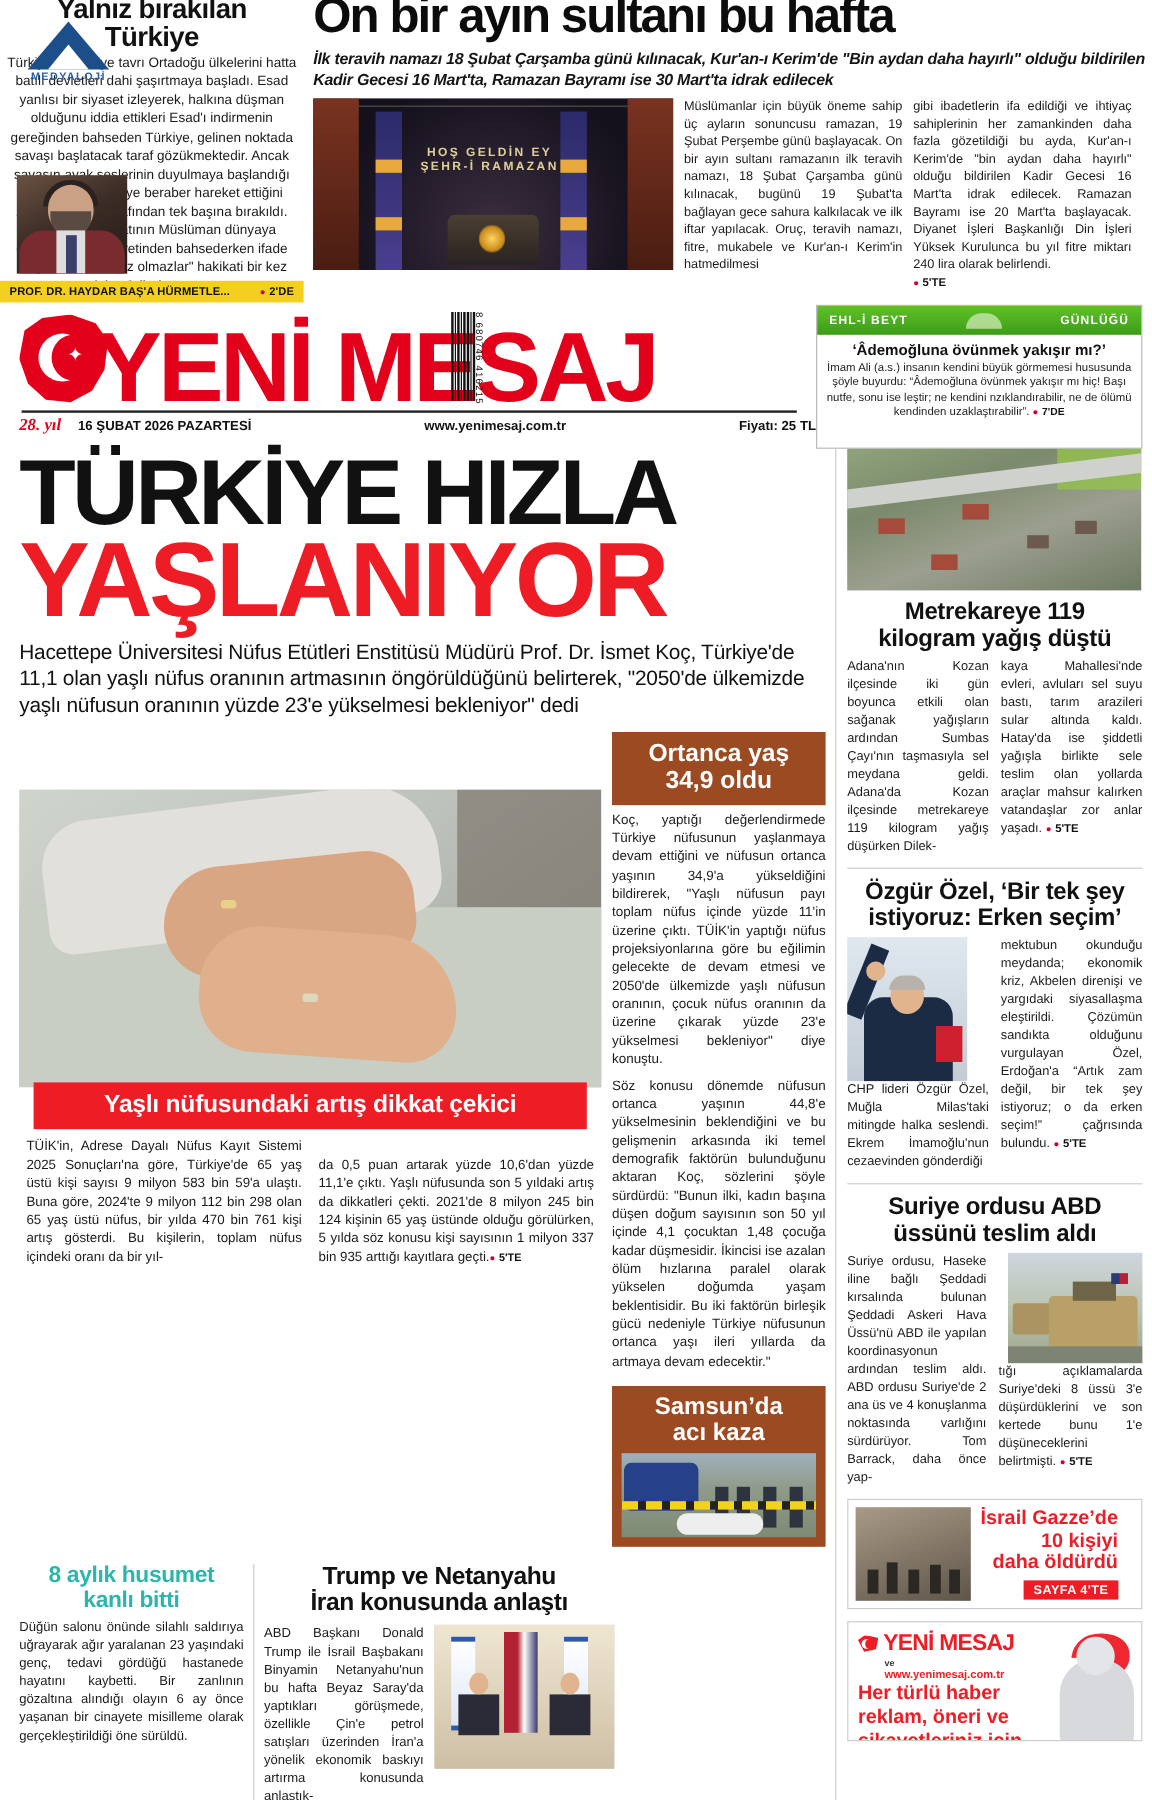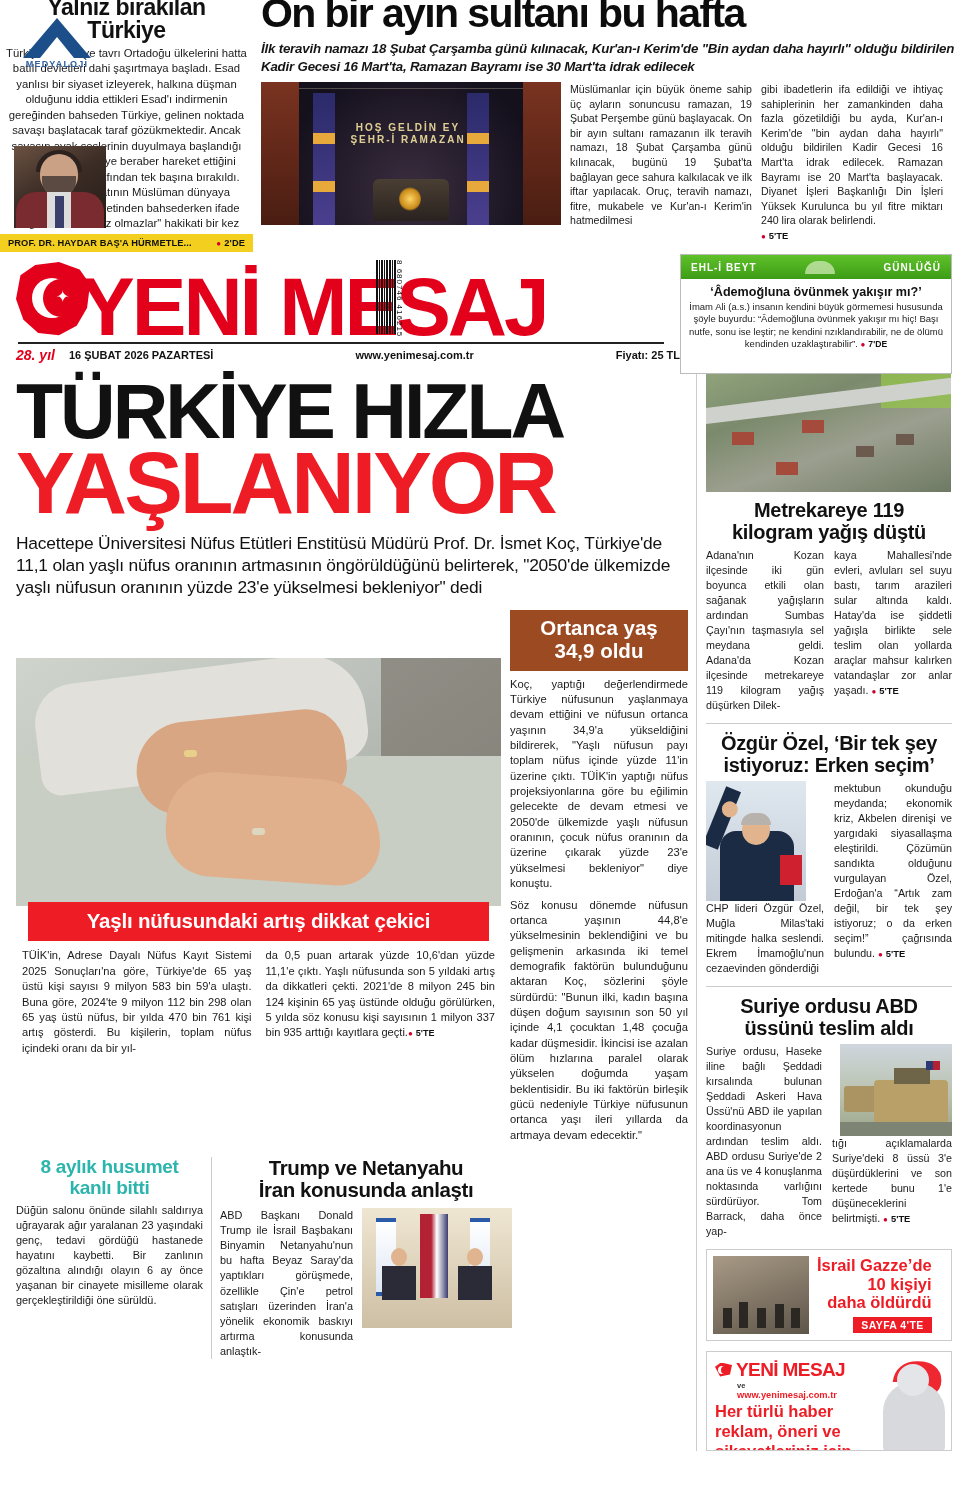--- a/index.html
+++ b/index.html
@@ -101,21 +101,21 @@
   }
   .flagmark .moon{ position:absolute; left:16px; top:16px; width:40px; height:40px; border-radius:50%; background:#fff;}
   .flagmark .moon2{ position:absolute; left:27px; top:17px; width:36px; height:38px; border-radius:50%; background:#e3001b;}
   .flagmark .star{ position:absolute; left:40px; top:27px; color:#fff; font-size:16px; line-height:1;}
   .wordmark{
     font-size:82px; font-weight:bold; color:#e3001b; letter-spacing:-3px;
     line-height:.82; margin-left:-10px; font-family:"Liberation Sans", sans-serif;
   }
   .mast-rule{ border-top:2px solid #222; margin:2px 16px 0 2px; }
   .mast-info{ display:flex; align-items:center; gap:14px; font-size:11px; font-weight:bold; padding-top:3px; }
-  .mast-info .yil{ color:#e3001b; font-style:italic; font-size:14px; font-family:Liberation Sans, sans-serif;}
+  .mast-info .yil{ color:#e3001b; font-style:italic; font-size:14px; font-family:Liberation Serif, serif;}
   .mast-info .spread{ flex:1; }
   .barcode{ position:absolute; right:278px; top:8px; width:26px; height:92px; display:flex; gap:1px; }
   .barcode i{ display:block; width:2px; background:#111; height:74px; }
   .barcode .num{ position:absolute; right:-2px; top:0; writing-mode:vertical-rl; font-size:8px; letter-spacing:1px;}
 
   .ehlibeyt{ width:272px; margin:2px 8px 0 0; border:1px solid #bbb; }
   .eb-head{
     background:linear-gradient(180deg,#5fc12a,#3d9c16); color:#fff; font-weight:bold;
     font-size:10px; letter-spacing:1px; display:flex; align-items:center; justify-content:space-between;
     padding:2px 10px; height:24px;
@@ -156,21 +156,21 @@
   .hands-photo .hand1{ position:absolute; left:120px; top:58px; width:210px; height:92px; background:#d9a684; border-radius:60px 48px 40px 52px; transform:rotate(-6deg);}
   .hands-photo .hand2{ position:absolute; left:150px; top:118px; width:215px; height:105px; background:#e0af8c; border-radius:55px 70px 45px 50px; transform:rotate(4deg);}
   .hands-photo .cane{ position:absolute; left:192px; top:158px; width:115px; height:46px; background:#d8a64a; border-radius:24px;}
   .hands-photo .ring1{ position:absolute; left:168px; top:92px; width:13px; height:7px; background:#e8cf8a; border-radius:3px;}
   .hands-photo .ring2{ position:absolute; left:236px; top:170px; width:13px; height:7px; background:#ddd7c0; border-radius:3px;}
   .redbar{
     background:#ee1c25; color:#fff; font-weight:bold; font-size:20.5px; text-align:center;
     padding:7px 4px 8px; letter-spacing:-.2px; margin-top:-4px; position:relative; z-index:2;
     width:461px; margin-left:12px;
   }
-  .twocol-body{ display:flex; gap:14px; font-size:11.1px; line-height:1.39; color:#1a1a1a; margin-top:7px; padding:0 6px;}
+  .twocol-body{ display:flex; gap:14px; font-size:11.1px; line-height:1.39; color:#1a1a1a; margin-top:7px; padding:0 6px;align-items:flex-end;}
   .twocol-body .c{ flex:1; text-align:justify;}
   .twocol-body .pgref{ font-size:9px;}
 
   .brownbox{ background:#9c4a22; color:#fff; text-align:center; font-weight:bold; padding:7px 6px 9px;}
   .brownbox .t{ font-size:20.5px; line-height:1.08;}
   .brown-body{ font-size:11.2px; line-height:1.37; text-align:justify; color:#1b1b1b; margin-top:6px;}
 
   .bottom-row{ display:flex; gap:8px; margin-top:14px; padding-left:8px;}
   .bl1{ width:196px; padding-right:8px; border-right:1px solid #ccc;}
   .bl2{ width:292px;}
@@ -381,20 +381,33 @@
 
         <div class="mid-right">
           <div class="brownbox">
             <div class="t">Ortanca yaş</div>
             <div class="t">34,9 oldu</div>
           </div>
           <div class="brown-body">Koç, yaptığı değerlendirmede Türkiye nüfusunun yaşlanmaya devam ettiğini ve nüfusun ortanca yaşının 34,9'a yükseldiğini bildirerek, "Yaşlı nüfusun payı toplam nüfus içinde yüzde 11'in üzerine çıktı. TÜİK'in yaptığı nüfus projeksiyonlarına göre bu eğilimin gelecekte de devam etmesi ve 2050'de ülkemizde yaşlı nüfusun oranının, çocuk nüfus oranının da üzerine çıkarak yüzde 23'e yükselmesi bekleniyor" diye konuştu.</div>
 
           <div class="brown-body">Söz konusu dönemde nüfusun ortanca yaşının 44,8'e yükselmesinin beklendiğini ve bu gelişmenin arkasında iki temel demografik faktörün bulunduğunu aktaran Koç, sözlerini şöyle sürdürdü: "Bunun ilki, kadın başına düşen doğum sayısının son 50 yıl içinde 4,1 çocuktan 1,48 çocuğa kadar düşmesidir. İkincisi ise azalan ölüm hızlarına paralel olarak yükselen doğumda yaşam beklentisidir. Bu iki faktörün birleşik gücü nedeniyle Türkiye nüfusunun ortanca yaşı ileri yıllarda da artmaya devam edecektir."</div>
 
+          <div class="samsun">
+            <div class="t">Samsun’da</div>
+            <div class="t">acı kaza</div>
+            <div class="ph">
+              <div class="van"></div>
+              <div class="ppl" style="left:78px"></div>
+                <div class="ppl" style="left:96px"></div>
+              <div class="ppl" style="left:118px"></div>
+                <div class="ppl" style="left:140px"></div>
+              <div class="tape"></div>
+                <div class="sheet"></div>
+            </div>
+          </div>
         </div>
       </div>
 
       <div class="bottom-row">
         <div class="bl1">
           <div class="tealhead">8 aylık husumet</div>
           <div class="tealhead">kanlı bitti</div>
           <div class="sm-body">
             <span>Düğün salonu önünde silahlı saldırıya uğrayarak ağır yaralanan 23 yaşındaki genç, tedavi gördüğü hastanede hayatını kaybetti. Bir zanlının gözaltına alındığı olayın 6 ay önce yaşanan bir cinayete misilleme olarak gerçekleştirildiği öne sürüldü.</span>
             

